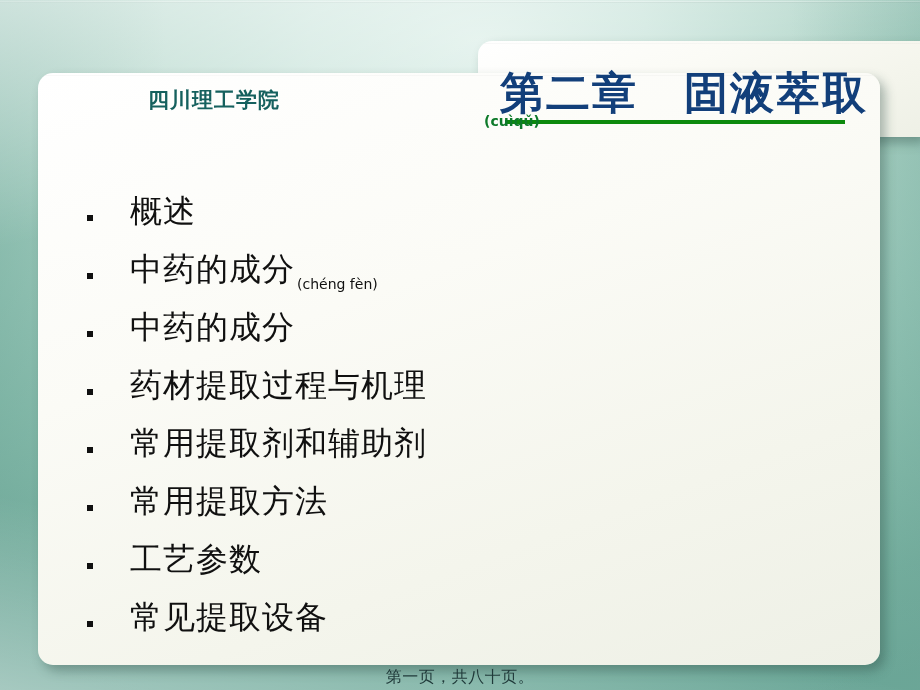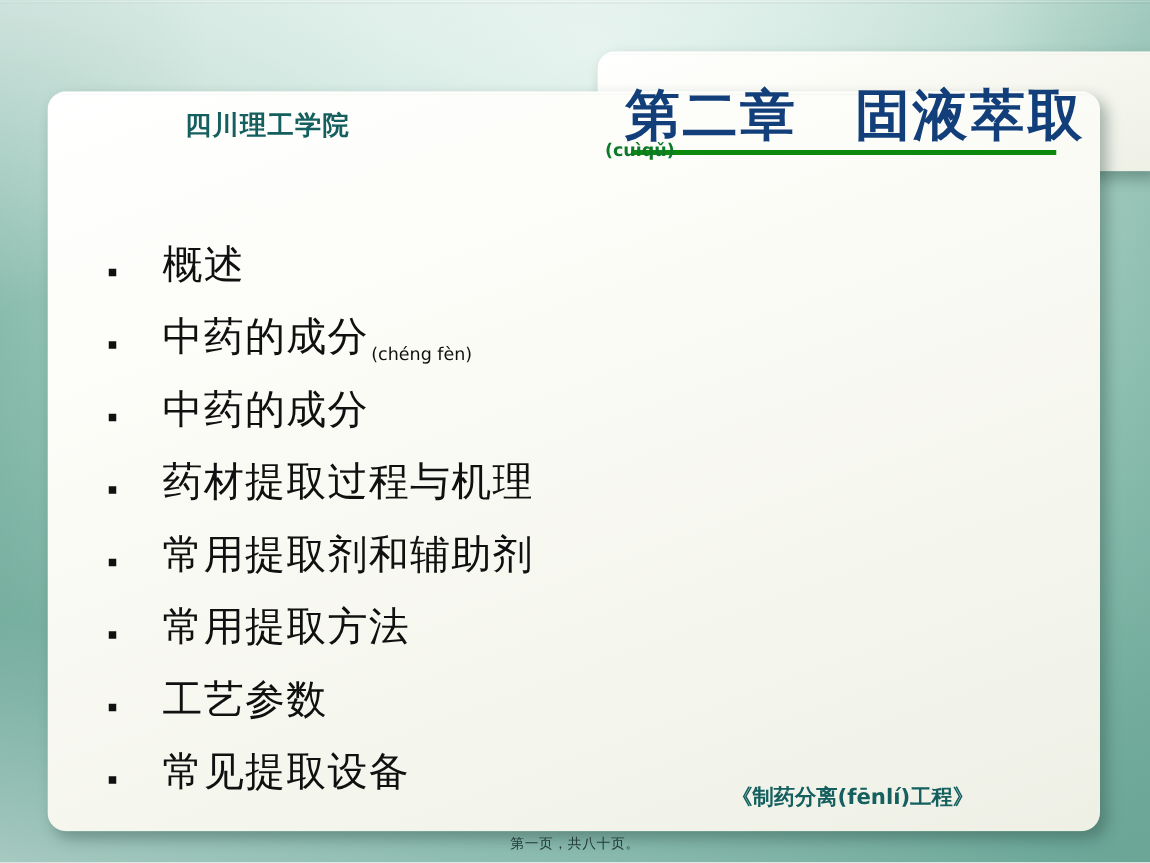--- a/index.html
+++ b/index.html
@@ -182,21 +182,21 @@
     color: #15605e;
     z-index: 7;
     text-shadow: 0 1px 0 rgba(255,255,255,0.35);
   }
   .page-indicator {
     position: absolute;
     left: 0;
     right: 0;
     top: 667px;
     text-align: center;
-    font-size: 11px;
+    font-size: 16px;
     color: #203a3a;
     z-index: 7;
     letter-spacing: 0.5px;
   }
 </style>
 </head>
 <body>
 
 <div class="slide">
 
@@ -256,16 +256,15 @@
     </div>
 
     <div class="bullet-row">
       <span class="bullet-mark"><i></i></span>
       <span class="bullet-text">常见提取设备</span>
         <span class="bullet-pinyin"></span>
     </div>
 
   </div>
 
-  <div class="book-title">《制药分离(fēnlí)工程》</div>
   <div class="page-indicator">第一页，共八十页。</div>
 
 </div>
 
 </body></html>

